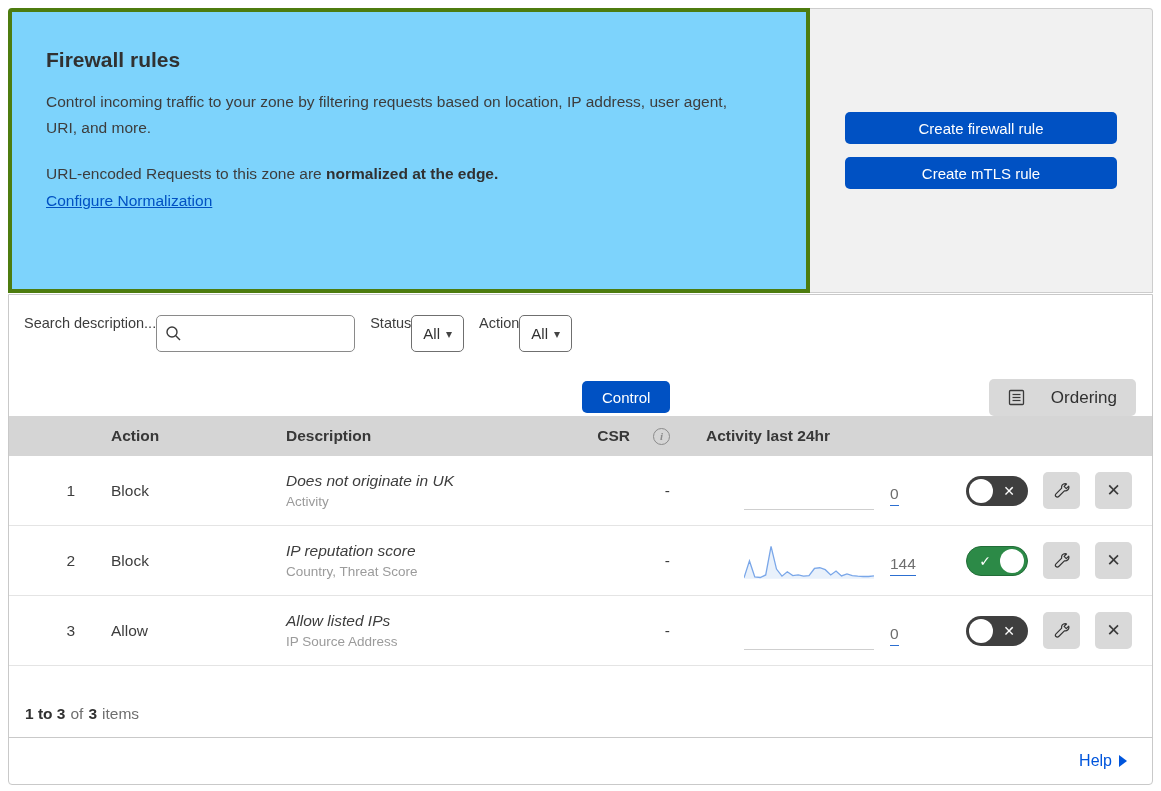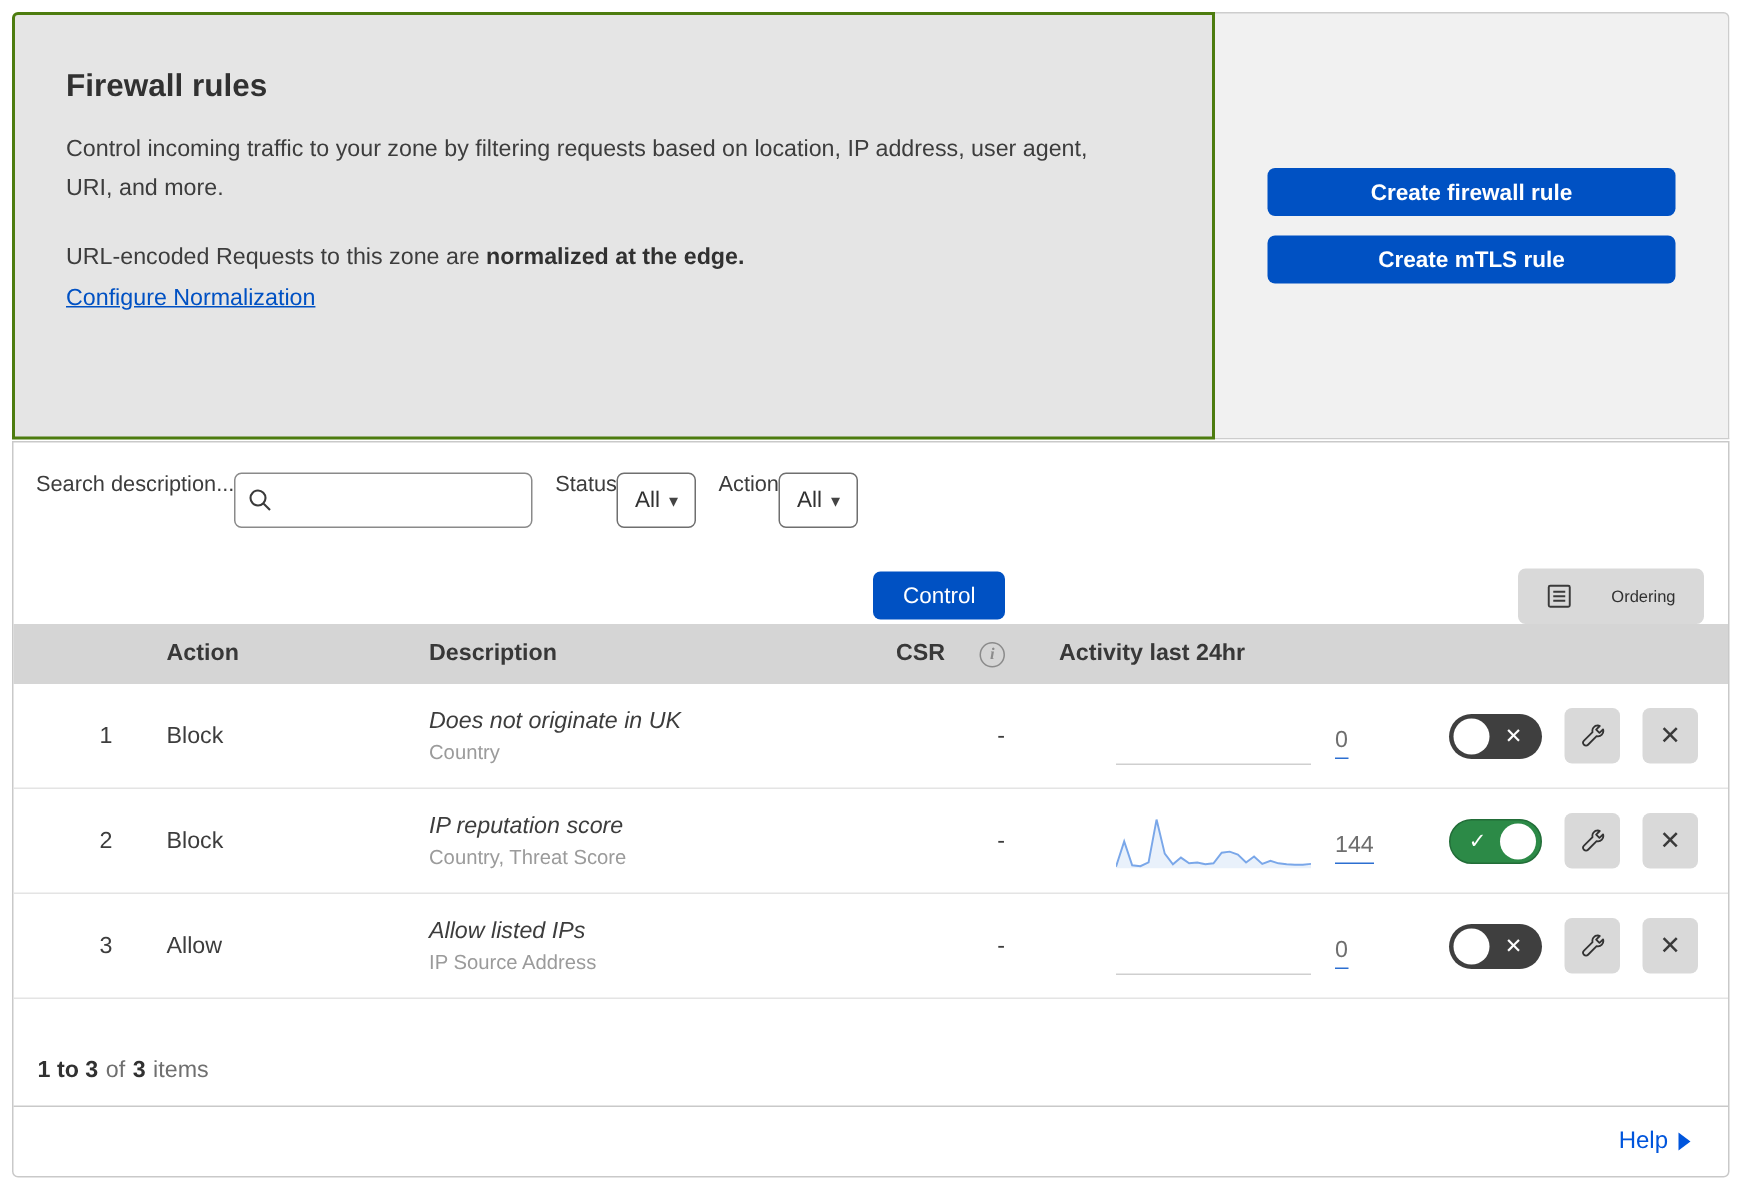--- a/index.html
+++ b/index.html
@@ -2,37 +2,37 @@
 <html><head>
 <meta charset="utf-8">
 <style>
   * { box-sizing: border-box; margin: 0; padding: 0; }
   html,body { width: 1161px; height: 791px; background: #fff;
     font-family: "Liberation Sans", "DejaVu Sans", sans-serif; color: #3d3d3d; }
   .page { padding: 8px; width: 1161px; }
 
   
   .top-row { display: flex; width: 1145px; }
-  .intro-card { width: 896px; background: #e5e5e5; border: 2px solid #4d7c0f;
+  .intro-card { width: 896px; background: #7dd3fc; border: 4px solid #4d7c0f;
     border-radius: 4px 0 0 0; padding: 36px 40px 30px 34px; height: 285px; }
   .intro-card h1 { font-size: 21px; font-weight: 600; color: #313131; margin-bottom: 17px; }
   .intro-card p { font-size: 15.5px; line-height: 26px; color: #3d3d3d; max-width: 712px; }
   .usage { margin-top: 22px; font-weight: bold; font-size: 15.5px; color: #313131; }
   .normalization { margin-top: 24px; font-size: 15.5px; }
   .normalization strong { color: #313131; }
   .link { color: #0051c3; text-decoration: underline; cursor: pointer; font-size: 15.5px; }
   .config-link { display: inline-block; margin-top: 9px; }
 
   .side-panel { width: 343px; height: 285px; background: #f1f1f1;
     border: 1px solid #cdcdcd; border-left: none; border-radius: 0 4px 0 0;
     display: flex; flex-direction: column; justify-content: center; align-items: center; gap: 13px;
     padding: 0 36px; }
   .btn-primary { display: block; width: 272px; height: 32px; background: #0051c3; color: #fff;
     border: none; border-radius: 5px; font-size: 15px; cursor: pointer;
-    font-family: inherit; font-weight: bold; }
+    font-family: inherit; }
 
   
   .main-card { width: 1145px; margin-top: 1px; background: #fff; border: 1px solid #c9c9c9;
     border-radius: 0 0 4px 4px; }
 
   
   .filter-bar { display: flex; align-items: flex-start; padding: 20px 16px 0 15px; height: 121px; }
   .field { display: flex; flex-direction: row; }
   .field-label { font-size: 14.5px; color: #3d3d3d; margin-bottom: 8px; }
   .search-box { width: 199px; height: 37px; border: 1px solid #8a8a8a; border-radius: 5px;
@@ -43,21 +43,21 @@
   .dropdown { height: 37px; border: 1px solid #6f6f6f; border-radius: 5px; background: #fff;
     display: flex; align-items: center; justify-content: center; gap: 6px; padding: 0 11px;
     font-size: 15px; color: #313131; cursor: pointer; }
   .caret { font-size: 12px; color: #444; line-height: 1; }
   .gap15 { width: 15px; flex: none; } .gap10 { width: 10px; flex: none; }
   .btn-search { height: 32px; padding: 0 20px; align-self: flex-end; margin-bottom: 3px;
     background: #0051c3; color: #fff; border: none; border-radius: 5px; font-size: 15px;
     cursor: pointer; font-family: inherit; }
   .filter-spacer { flex: 1; }
   .btn-ordering { height: 37px; align-self: flex-end; margin-bottom: 0; padding: 0 19px;
-    background: #d9d9d9; border: none; border-radius: 5px; font-size: 11px; color: #313131;
+    background: #d9d9d9; border: none; border-radius: 5px; font-size: 17px; color: #313131;
     display: flex; align-items: center; gap: 26px; cursor: pointer; font-family: inherit;
     margin-top: 26px; }
   .ordering-icon { width: 17px; height: 17px; }
 
   
   .grid-row { display: grid;
     grid-template-columns: 66px 180px 325px 90px 210px 58px 1fr;
     align-items: center; }
   .thead { background: #d5d5d5; height: 40px; font-weight: 600; color: #383838; font-size: 15.5px; }
   .col-num { text-align: right; padding-right: 0; }
@@ -183,21 +183,21 @@
       </div>
       <div class="col-activity" style="grid-column: 5 / 7;">Activity last 24hr</div>
       <div></div>
     </div>
 
     <div class="grid-row trow">
       <div class="col-num">1</div>
       <div class="col-action">Block</div>
       <div class="col-desc">
         <div class="desc-main">Does not originate in UK</div>
-        <div class="desc-sub">Country</div>
+        <div class="desc-sub">Activity</div>
       </div>
       <div class="col-csr csr-dash">-</div>
       <div class="activity-cell">
         <div class="spark flat"></div>
       </div>
       <div class="count-cell">
         <span class="count-link">0</span>
       </div>
       <div class="controls">
         <div class="toggle off">

